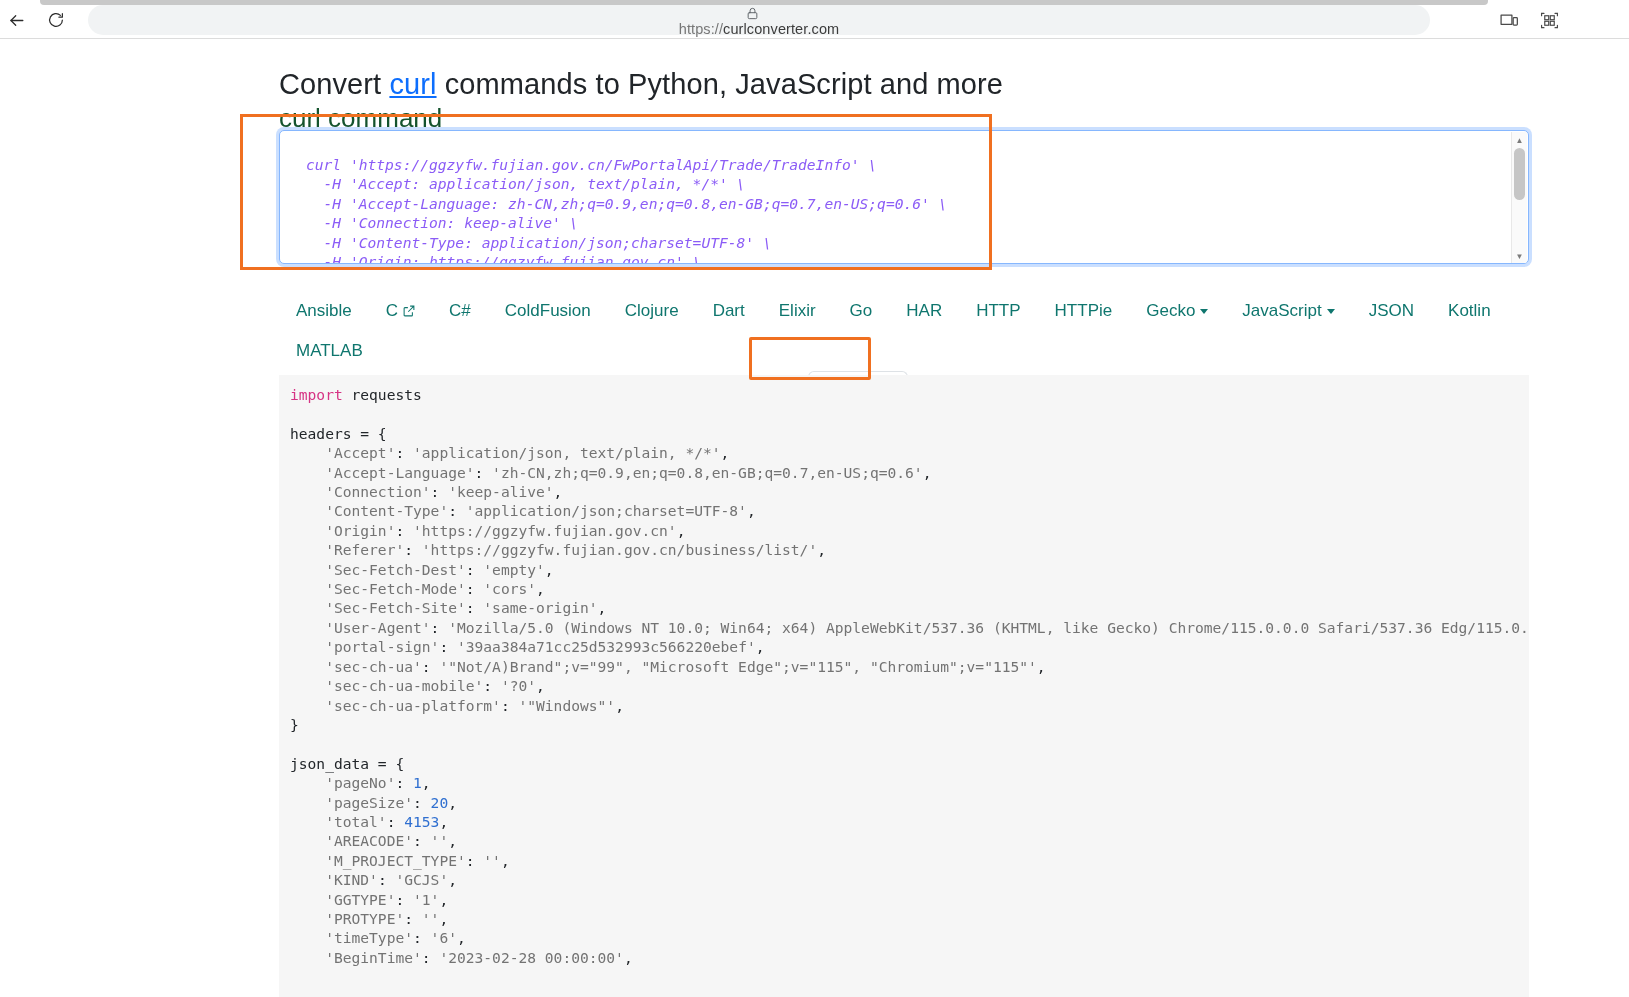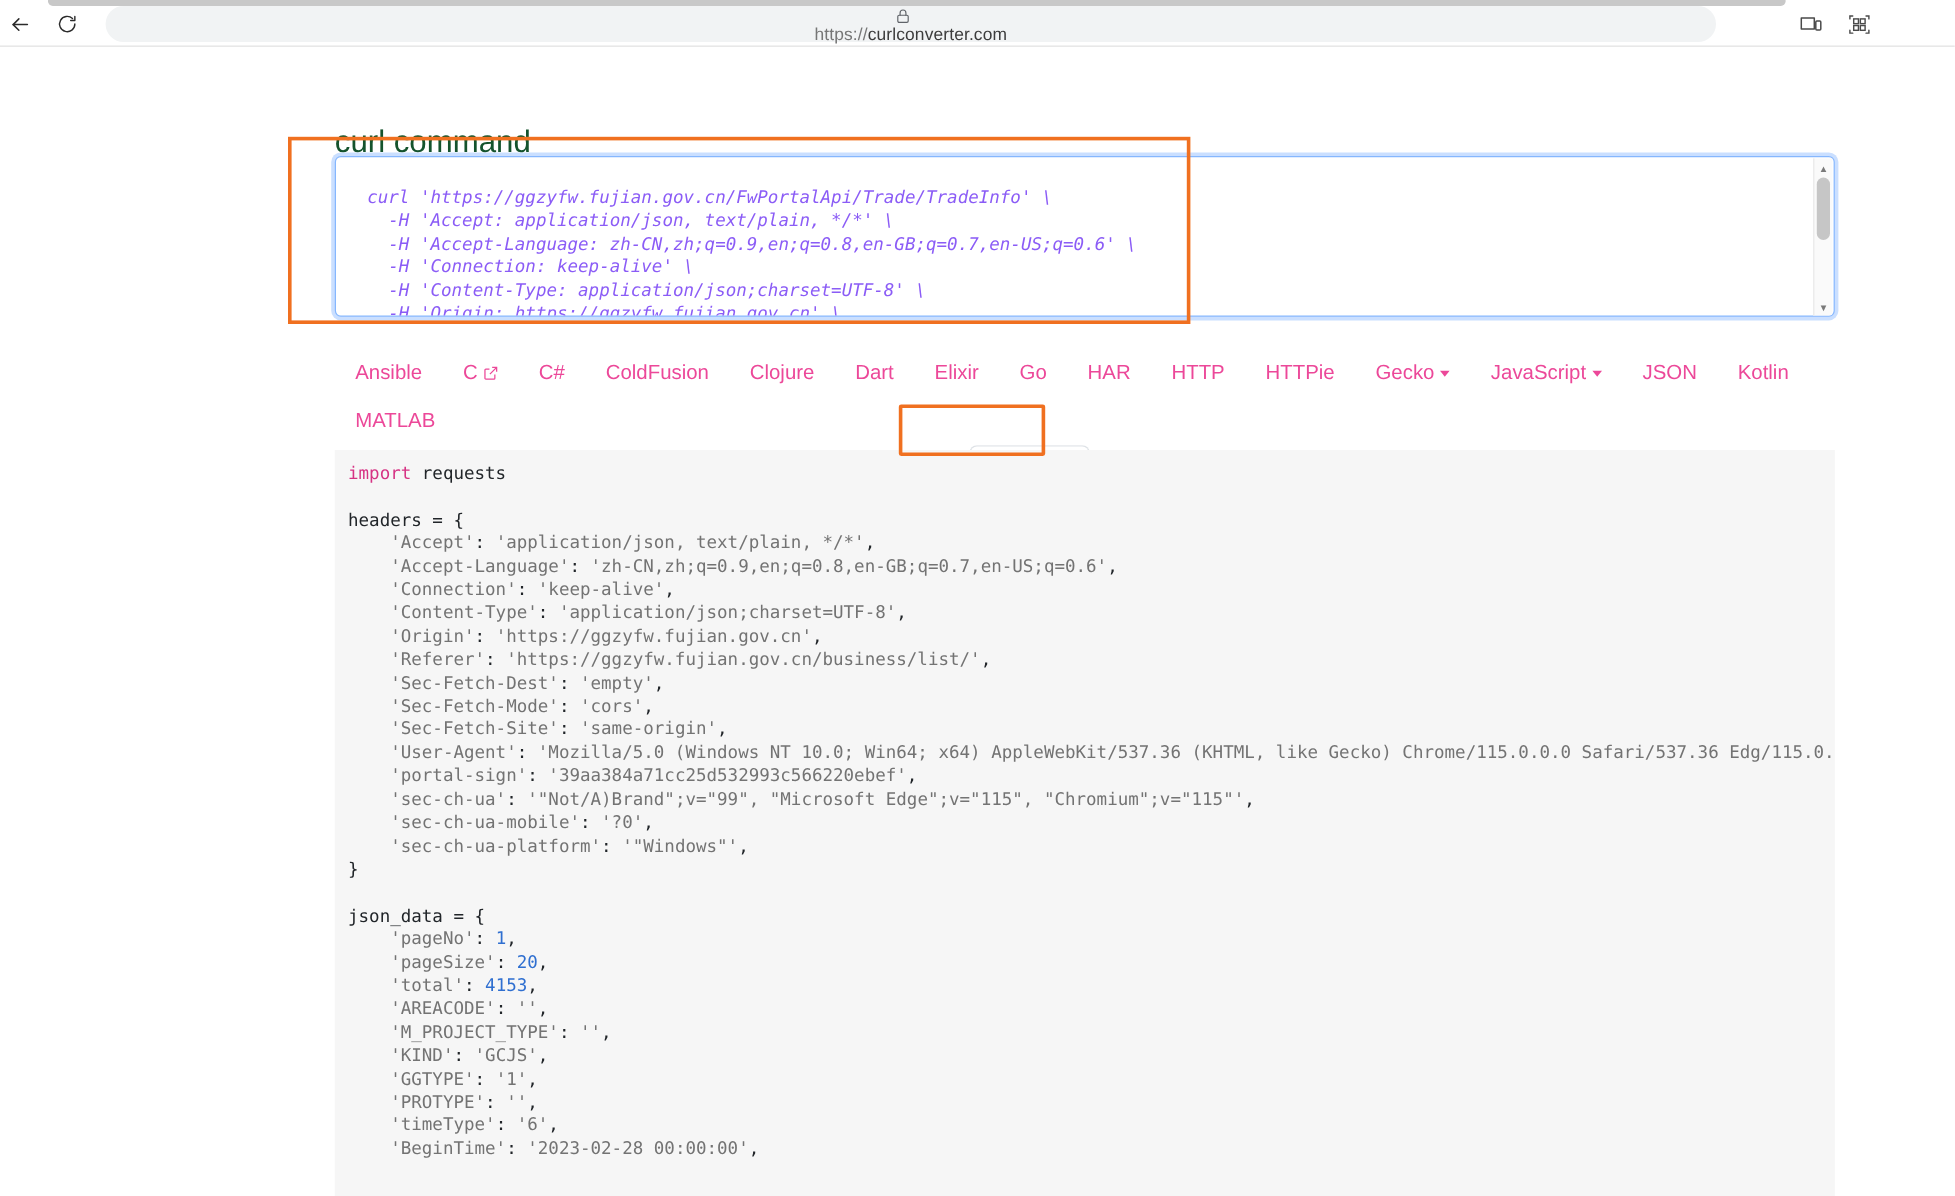--- a/index.html
+++ b/index.html
@@ -211,21 +211,21 @@
     left: 279px;
     width: 1250px;
   }
   .tab-row {
     display: flex;
     flex-wrap: wrap;
     align-items: flex-end;
   }
   .tab {
     font-size: 17px;
-    color: #ec4899;
+    color: #0f766e;
     padding: 8px 16px;
     white-space: nowrap;
     cursor: pointer;
     text-decoration: none;
     line-height: 22px;
     border: 1px solid transparent;
     border-radius: 6px 6px 0 0;
     box-sizing: border-box;
     background: transparent;
   }
@@ -337,20 +337,21 @@
       <rect x="6" y="6" width="5" height="5"></rect>
       <rect x="13" y="6" width="5" height="5"></rect>
       <rect x="6" y="13" width="5" height="5"></rect>
       <rect x="13" y="13" width="5" height="5"></rect>
     </svg>
   </div>
 </div>
 
 <div class="page">
 
+  <h1 class="page-title"><span>Convert </span><a href="#">curl</a><span> commands to Python, JavaScript and more</span></h1>
 
   <div class="section-label">curl command</div>
 
 
   <div class="curl-box">
     <pre class="curl-text">curl 'https://ggzyfw.fujian.gov.cn/FwPortalApi/Trade/TradeInfo' \
   -H 'Accept: application/json, text/plain, */*' \
   -H 'Accept-Language: zh-CN,zh;q=0.9,en;q=0.8,en-GB;q=0.7,en-US;q=0.6' \
   -H 'Connection: keep-alive' \
   -H 'Content-Type: application/json;charset=UTF-8' \

